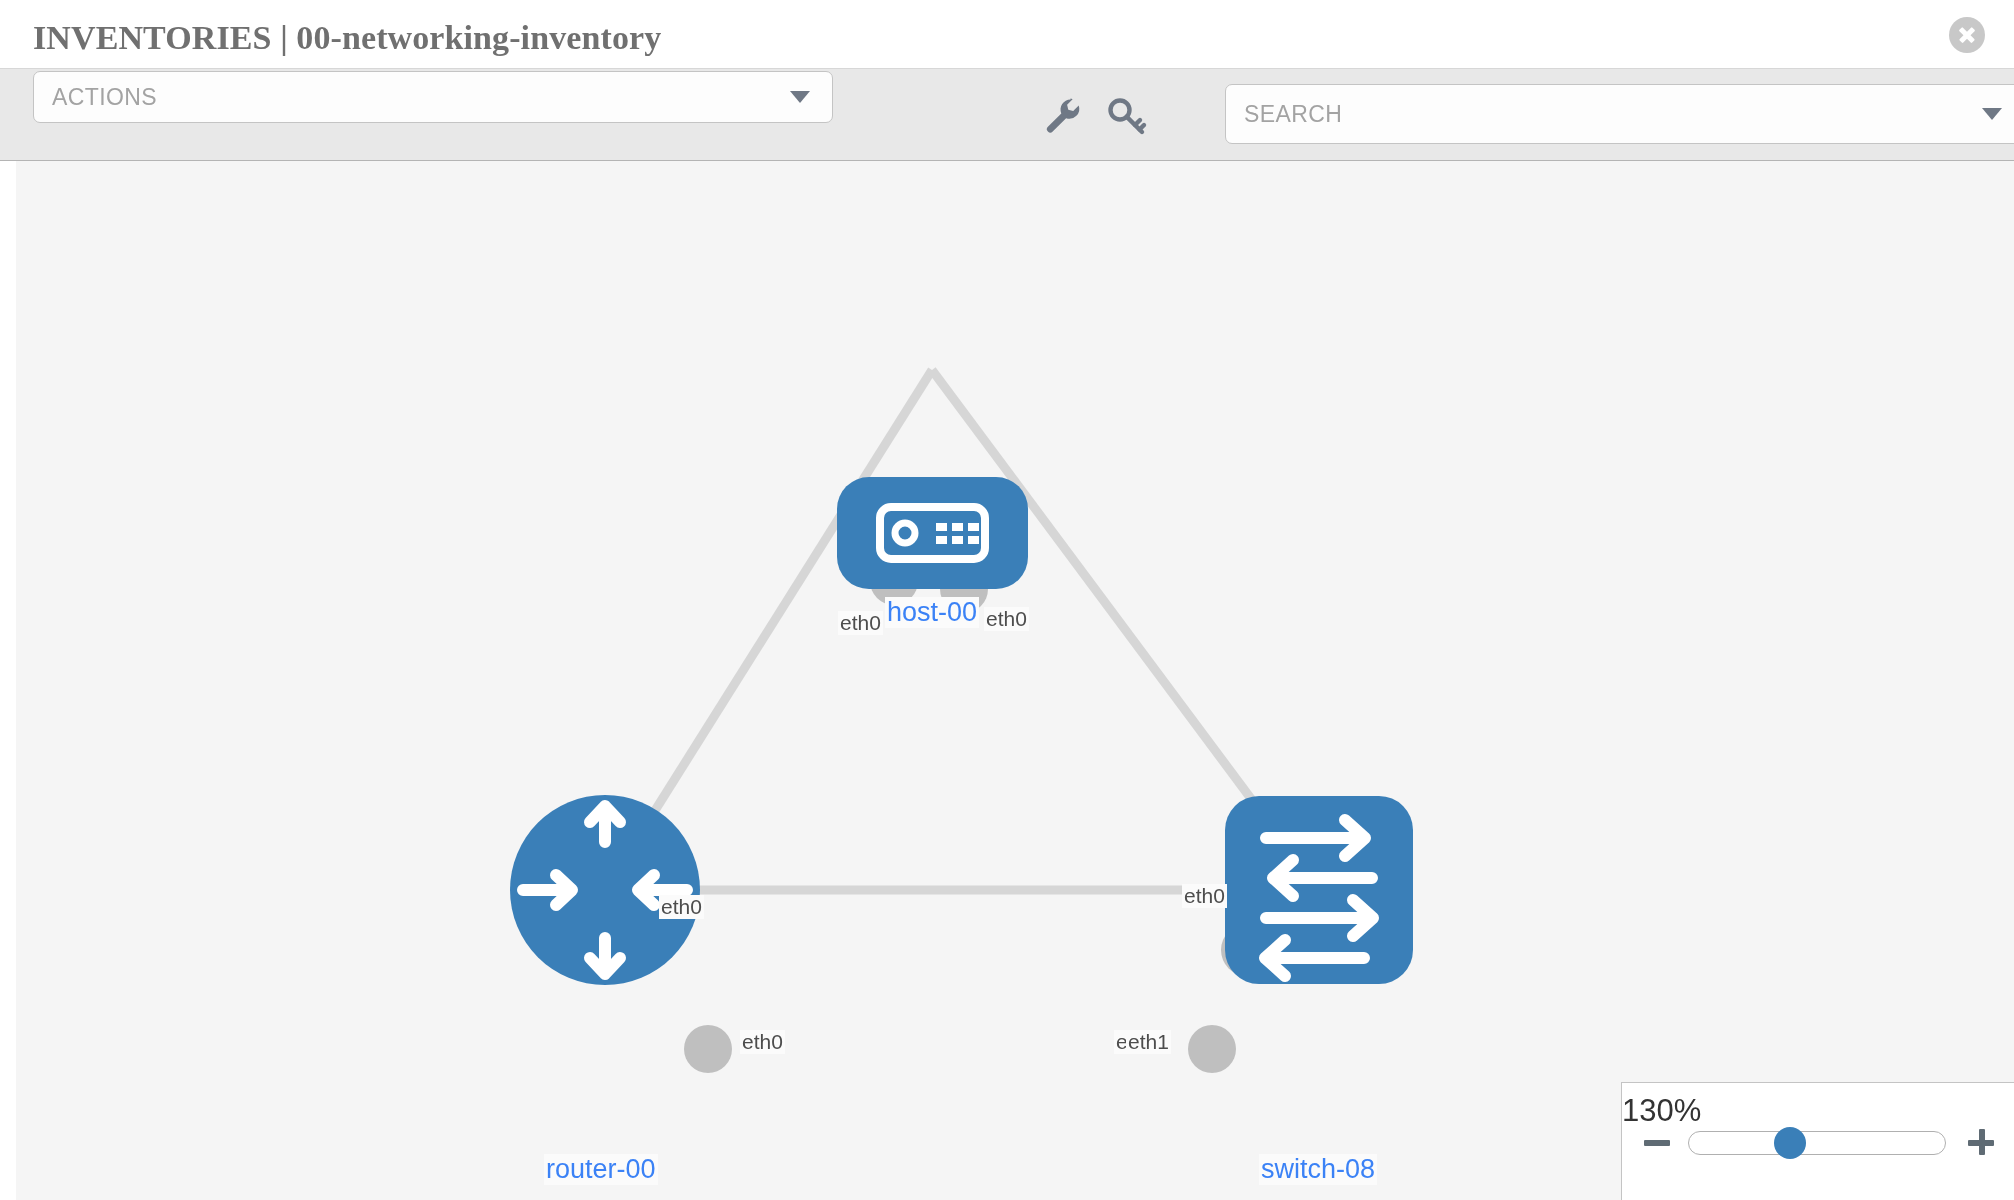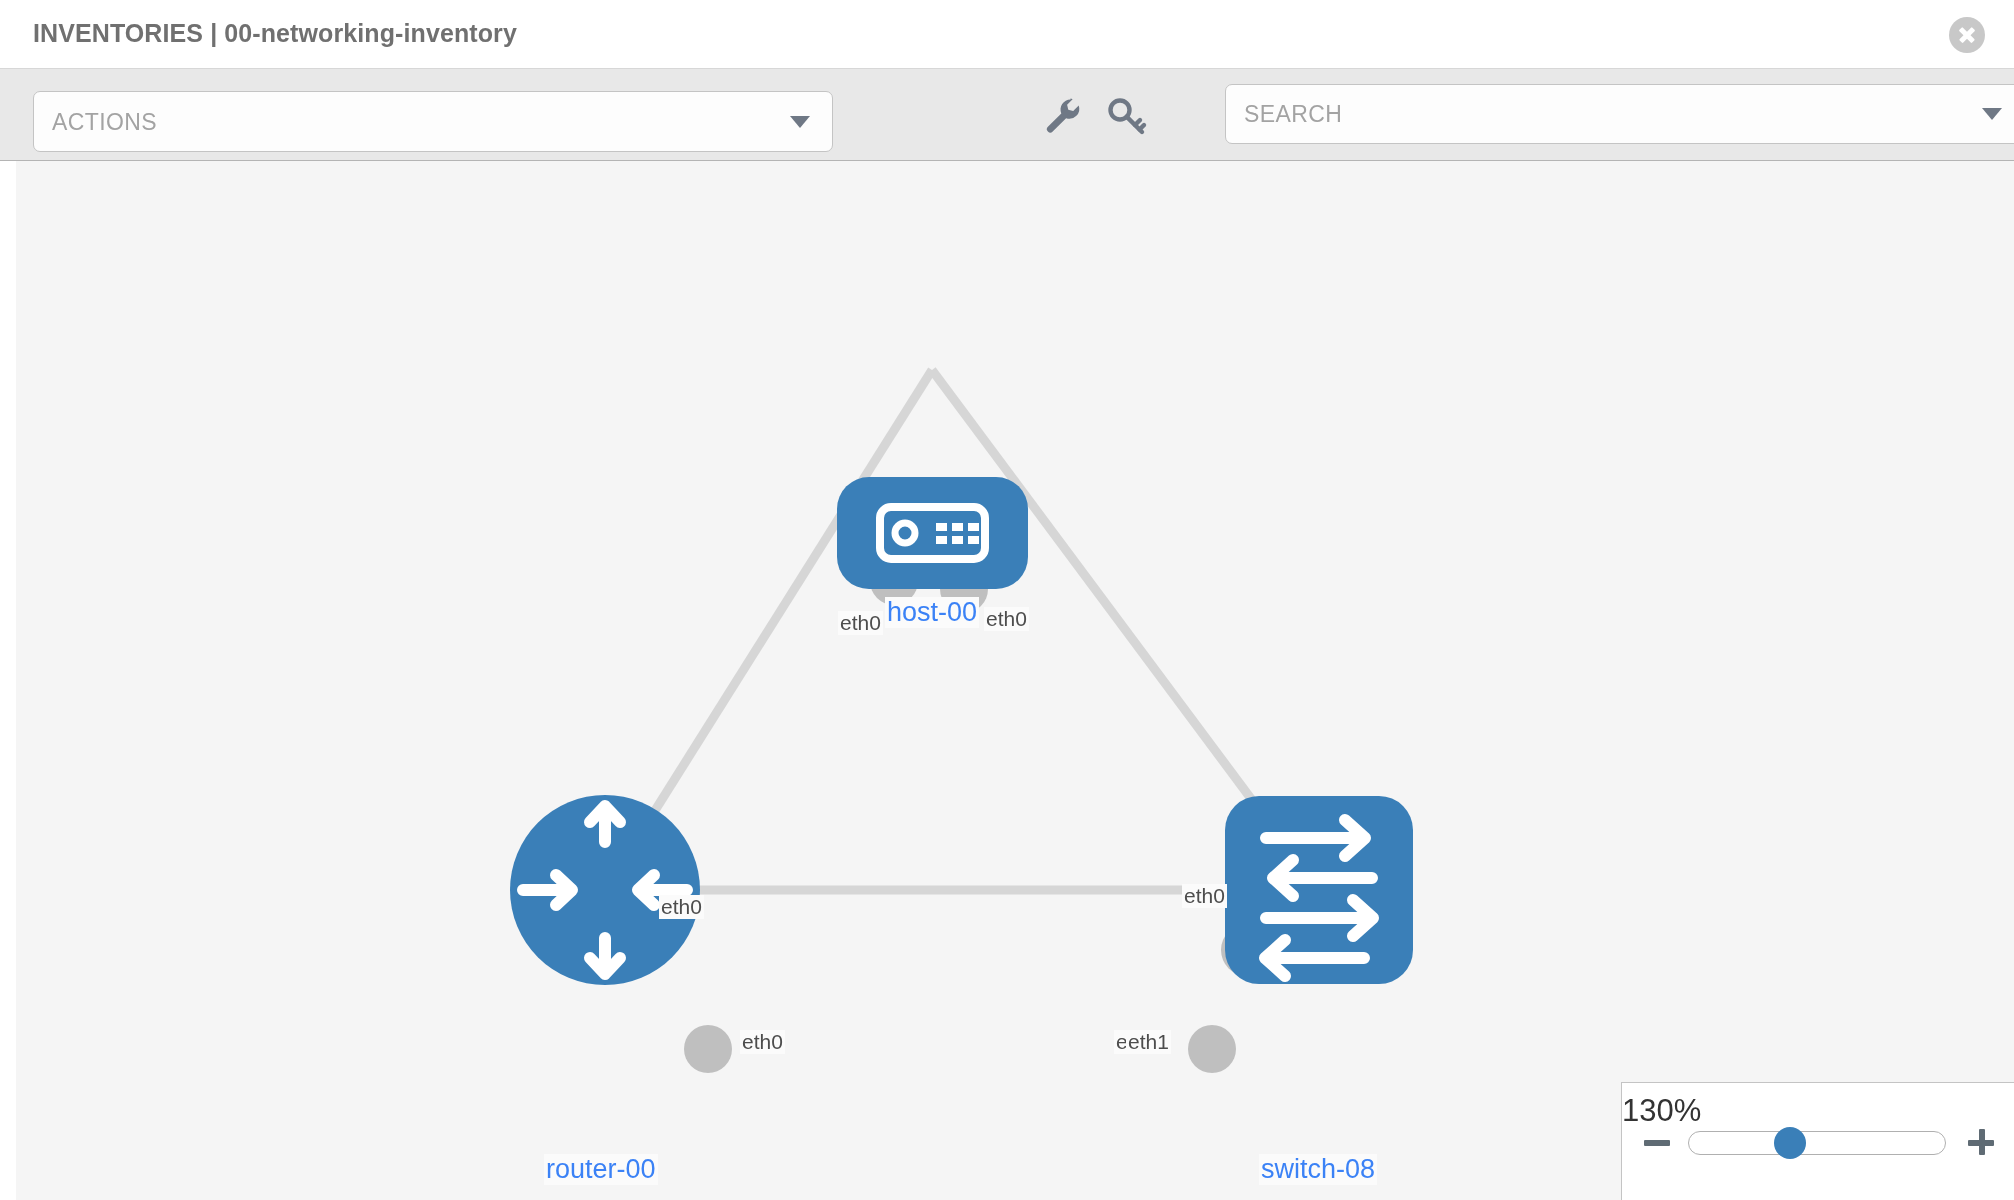--- a/index.html
+++ b/index.html
@@ -30,25 +30,26 @@
     width: 2014px;
     height: 69px;
     background: #ffffff;
     border-bottom: 1px solid #d7d7d7;
     box-sizing: border-box;
   }
   .header-title {
     position: absolute;
     left: 33px;
     top: 19px;
-    font-size: 25px;
+    font-size: 34px;
     font-weight: bold;
     color: #707070;
     letter-spacing: 0.1px;
     white-space: nowrap;
+    font-family: Liberation Serif, serif;
   }
   .close-btn {
     position: absolute;
     right: 29px;
     top: 17px;
     width: 36px;
     height: 36px;
     border-radius: 50%;
     background: #c8c8c8;
     cursor: pointer;
@@ -103,23 +104,23 @@
     top: 50%;
     transform: translateY(-50%);
     width: 0; height: 0;
     border-left: 10px solid transparent;
     border-right: 10px solid transparent;
     border-top: 12px solid #6f7885;
   }
 
   #actions-select {
     left: 33px;
-    top: 22px;
+    top: 2px;
     width: 800px;
-    height: 61px;
+    height: 52px;
   }
   #search-select {
     left: 1180px;
     top: 15px;
     width: 800px;
     height: 60px;
     margin-left: 45px;
   }
 
   .tool-icon {

